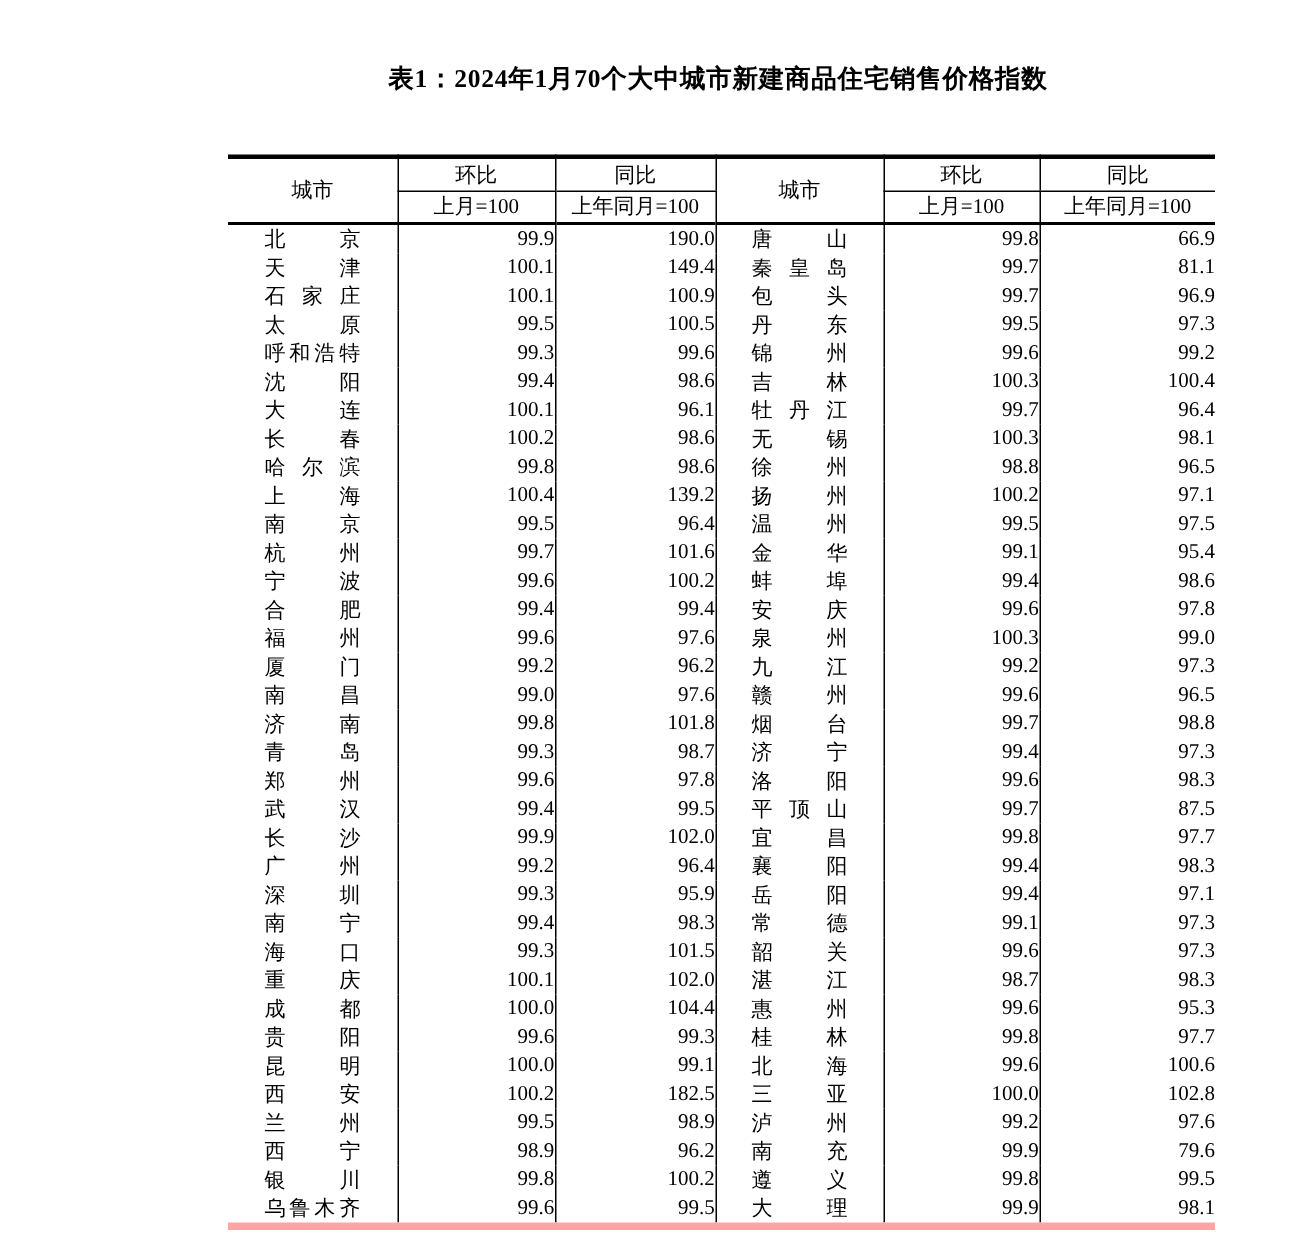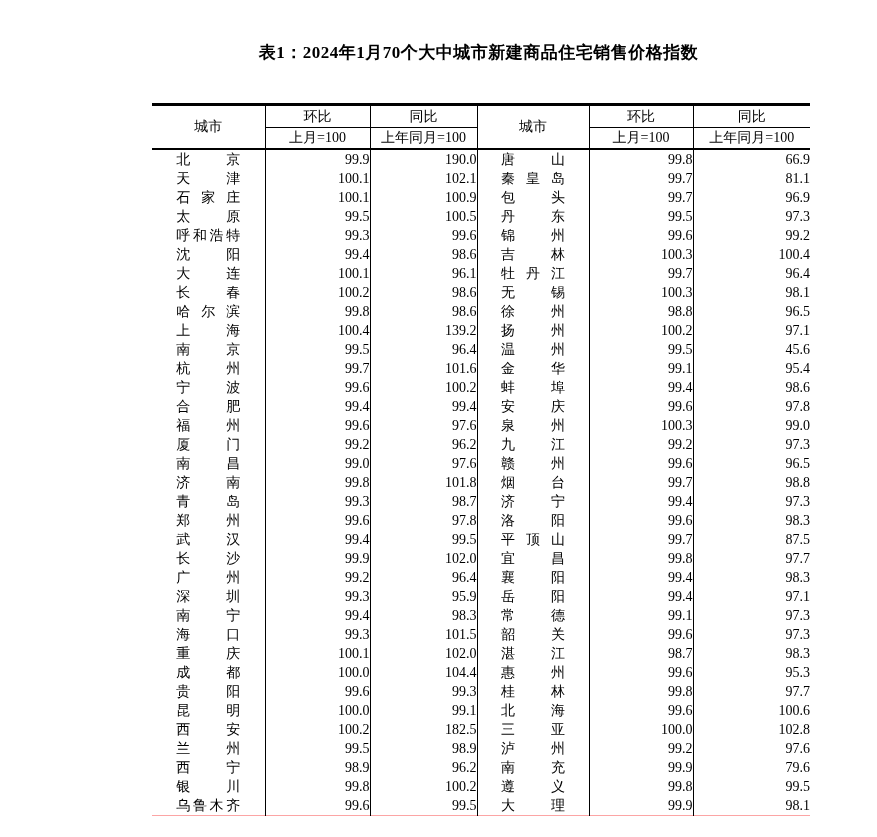--- a/index.html
+++ b/index.html
@@ -25,21 +25,21 @@
     margin: 0;
   }
   table.price-index {
     position: absolute;
     left: 112px;
     top: 103px;
     width: 658px;
     border-collapse: collapse;
     table-layout: fixed;
     border-top: 3px solid #000;
-    border-bottom: 1px solid #fca5a5;
+    border-bottom: 5px solid #fca5a5;
     font-size: 14px;
   }
   table.price-index th, table.price-index td {
     padding: 0;
     font-weight: normal;
     overflow: hidden;
     white-space: nowrap;
   }
   thead th { text-align: center; height: 20px; }
   thead tr.top-row th { height: 21px; }
@@ -102,21 +102,21 @@
             </span></td>
           <td class="val bl">99.8</td>
           <td class="val bl">66.9</td>
         </tr>
         <tr>
           <td class="city"><span class="cjust">
               <span>天</span>
               <span>津</span>
             </span></td>
           <td class="val bl">100.1</td>
-          <td class="val bl">102.1</td>
+          <td class="val bl">149.4</td>
           <td class="city bl"><span class="cjust">
               <span>秦</span>
               <span>皇</span>
               <span>岛</span>
             </span></td>
           <td class="val bl">99.7</td>
           <td class="val bl">81.1</td>
         </tr>
         <tr>
           <td class="city"><span class="cjust">
@@ -240,21 +240,21 @@
               <span>南</span>
               <span>京</span>
             </span></td>
           <td class="val bl">99.5</td>
           <td class="val bl">96.4</td>
           <td class="city bl"><span class="cjust">
               <span>温</span>
               <span>州</span>
             </span></td>
           <td class="val bl">99.5</td>
-          <td class="val bl">45.6</td>
+          <td class="val bl">97.5</td>
         </tr>
         <tr>
           <td class="city"><span class="cjust">
               <span>杭</span>
               <span>州</span>
             </span></td>
           <td class="val bl">99.7</td>
           <td class="val bl">101.6</td>
           <td class="city bl"><span class="cjust">
               <span>金</span>

